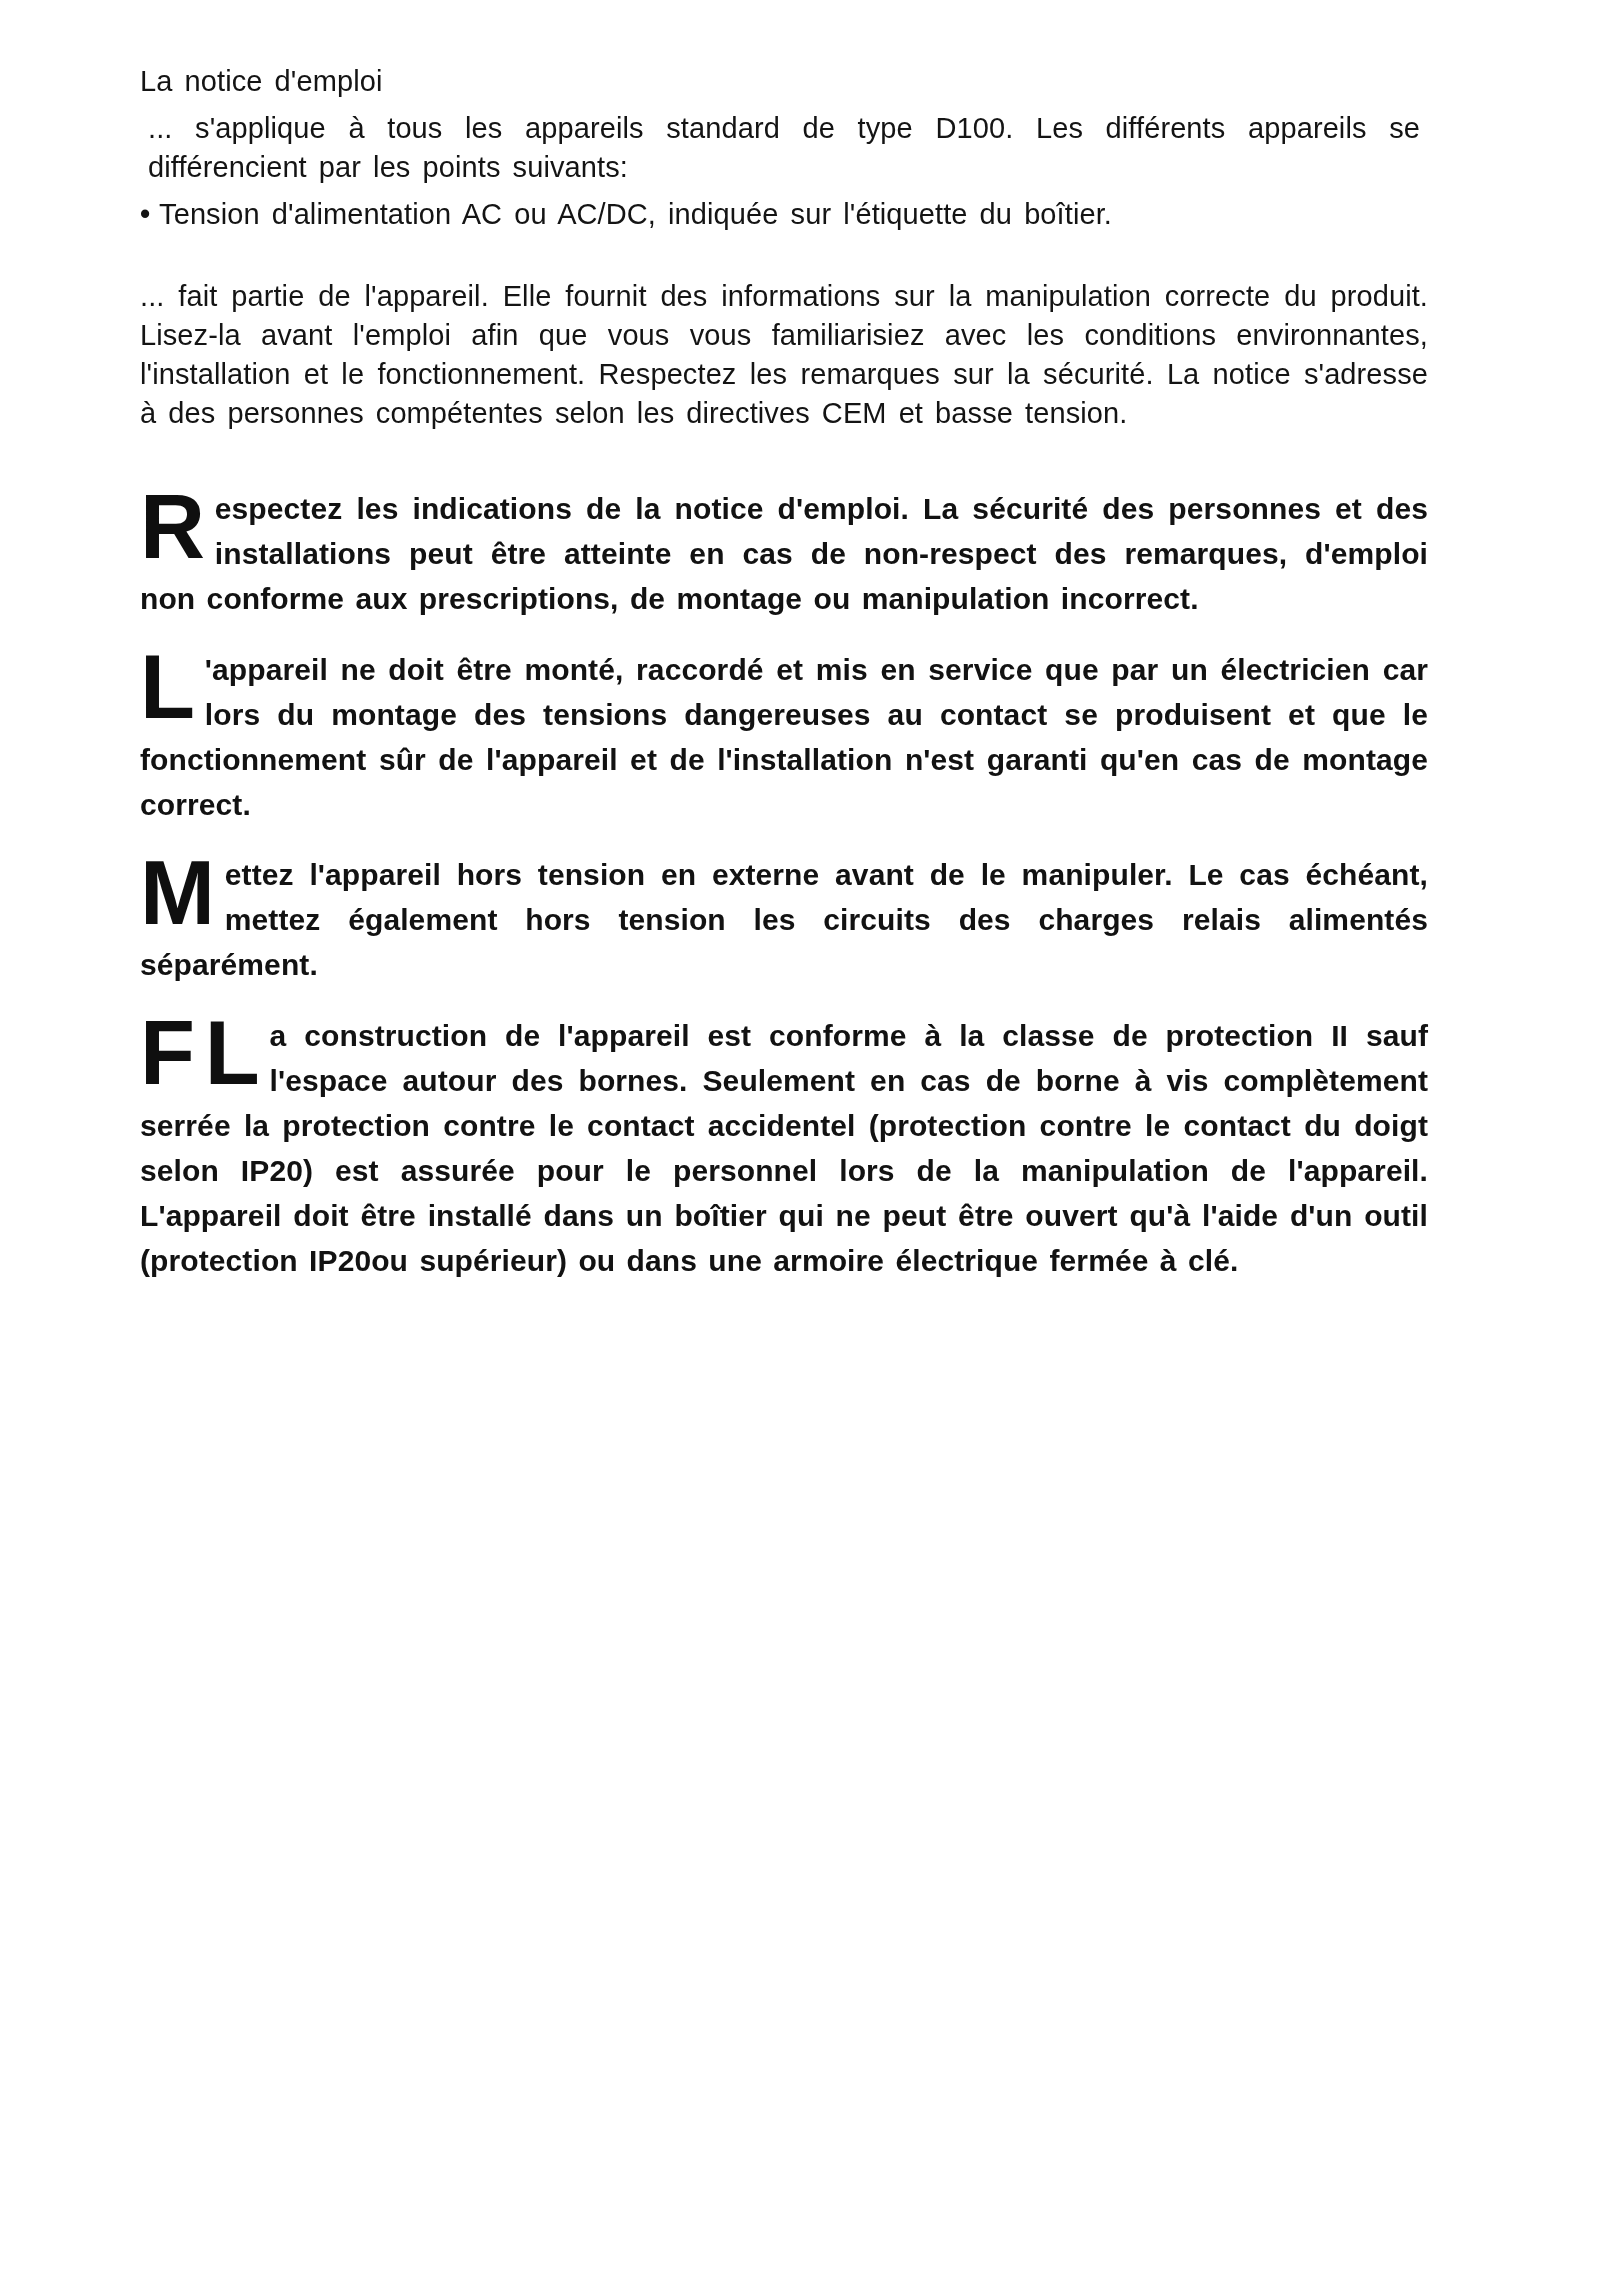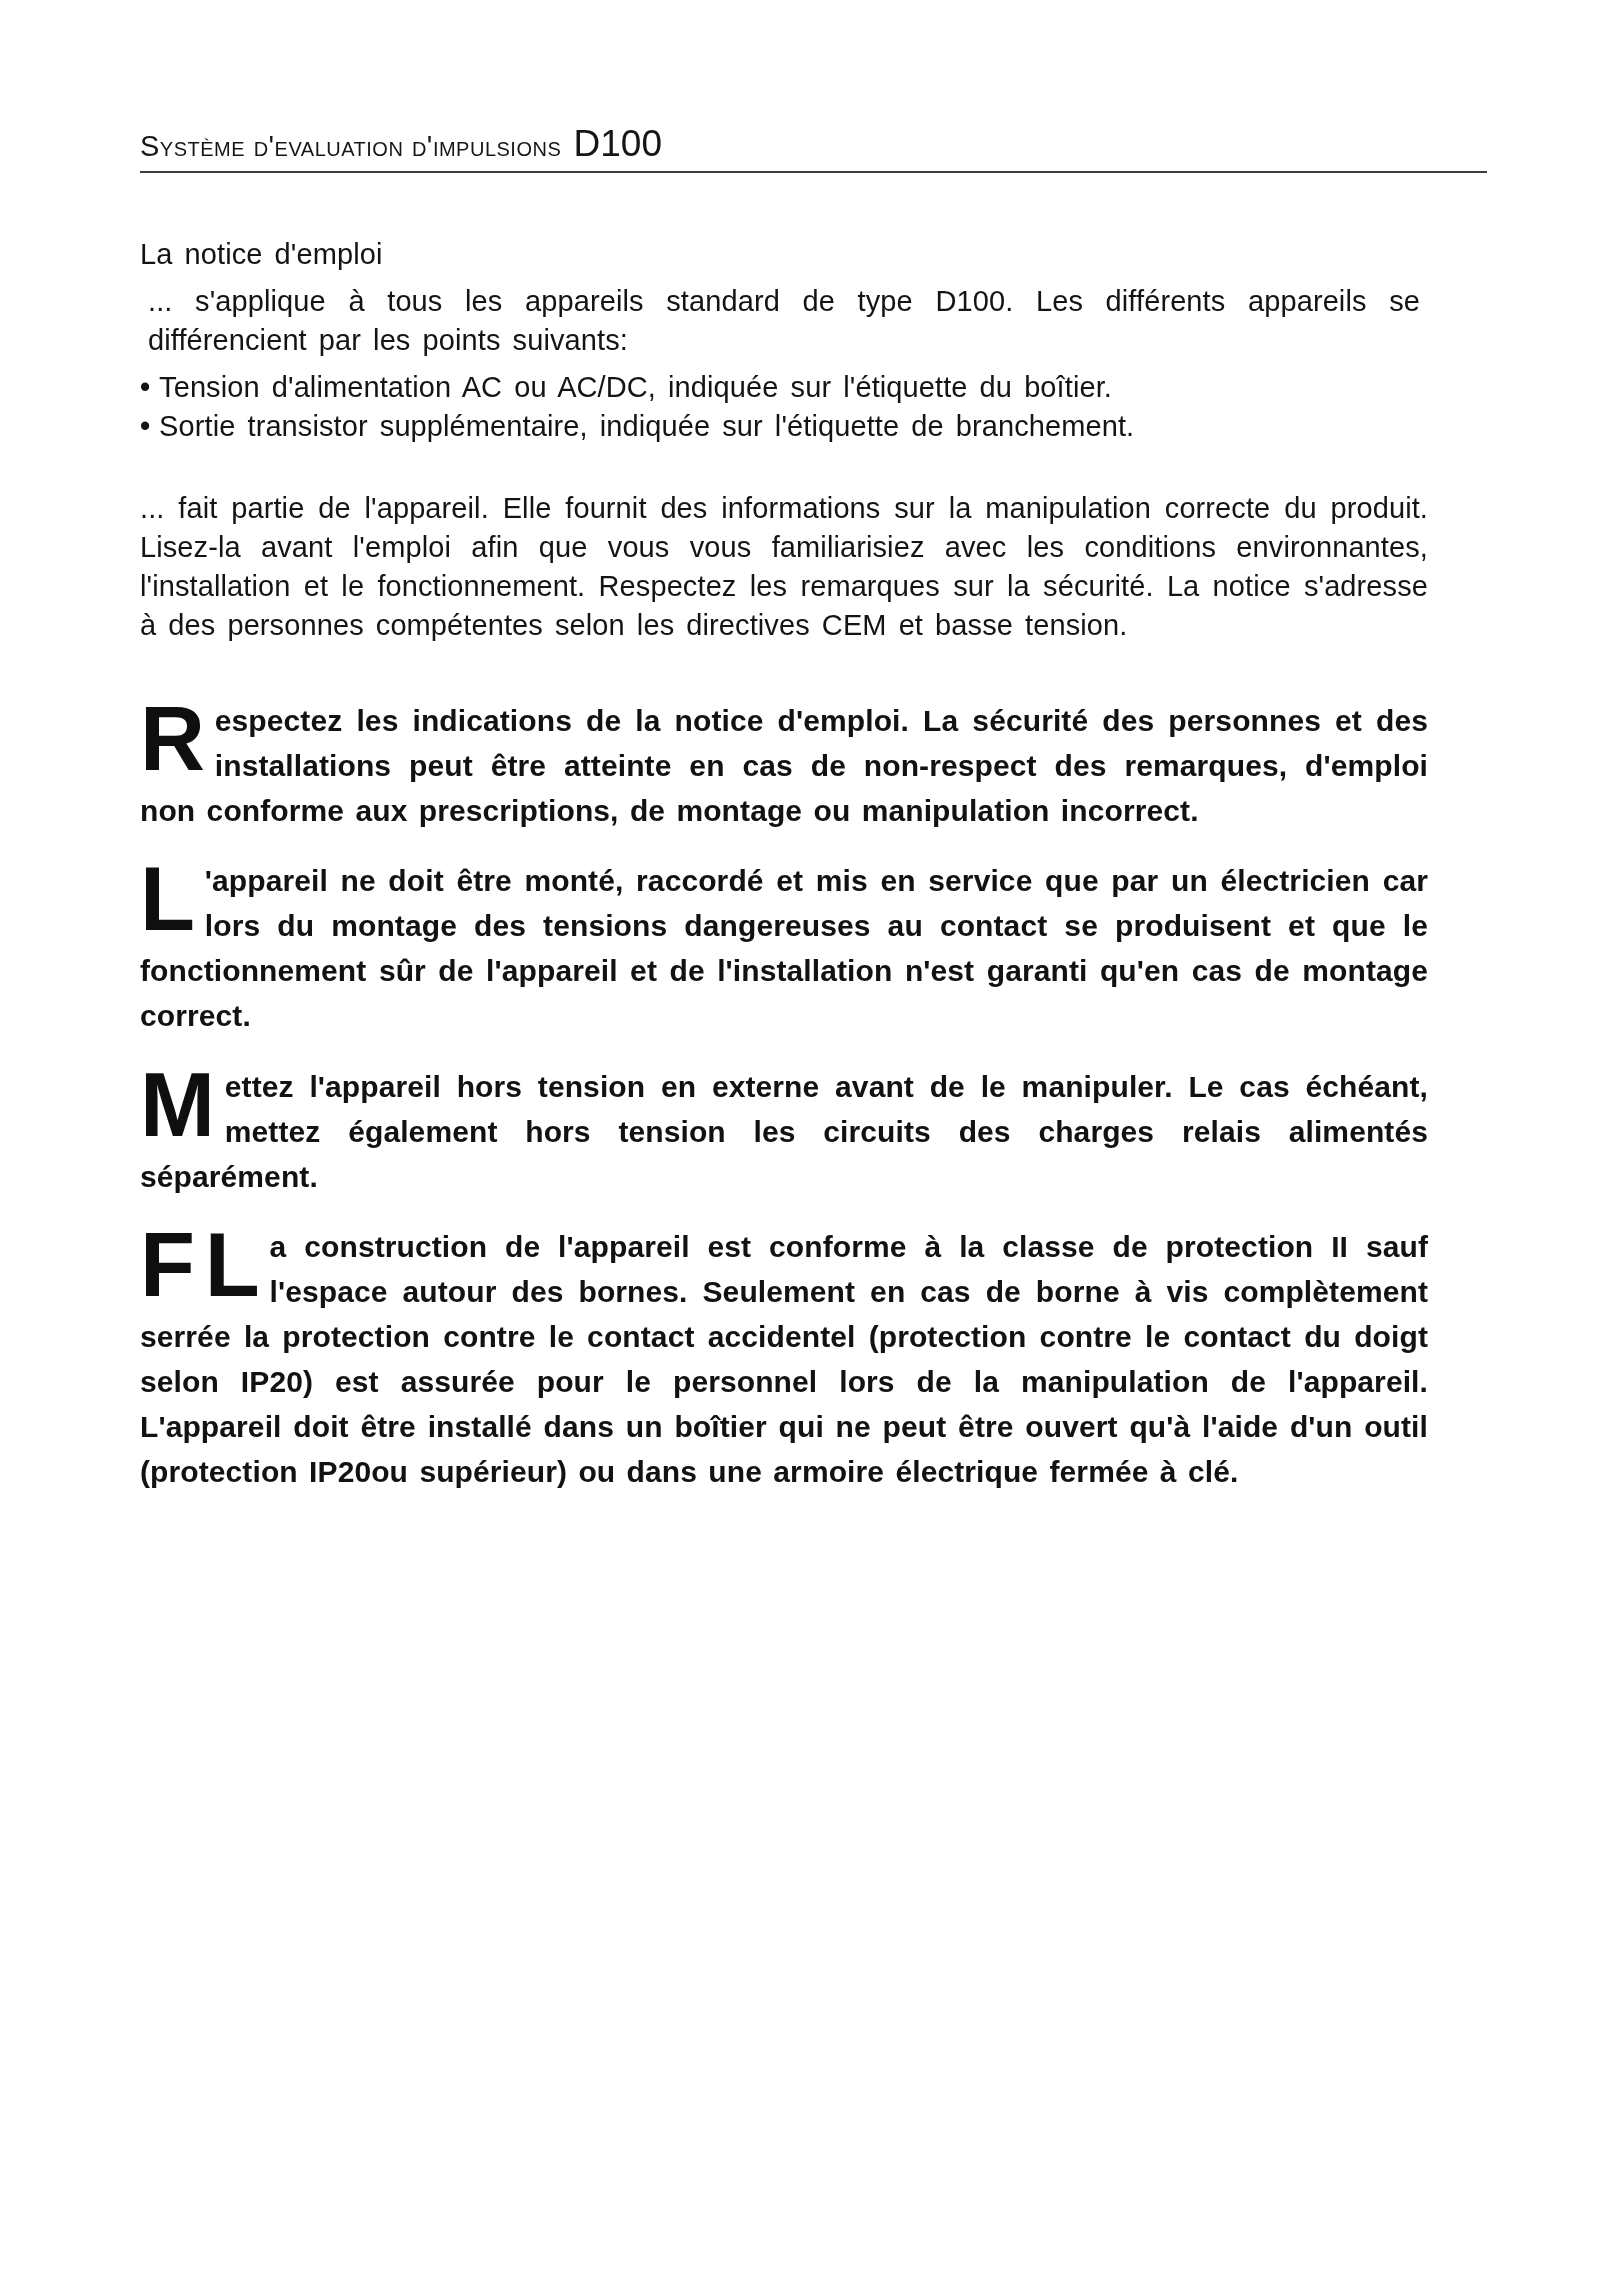--- a/index.html
+++ b/index.html
@@ -95,37 +95,30 @@
     margin-top: 11.8px;
     color: #141414;
   }
 </style>
 </head>
 <body>
 
 <div class="page">
   <div class="content">
 
-    <header class="page-header">
-      <span class="header-title">Système d'evaluation d'impulsions</span>
-      <span class="header-model">D100</span>
-    </header>
 
     <main>
 
       <section>
         <p class="bodytext lead">La notice d'emploi</p>
         <p class="bodytext intro-para">... s'applique à tous les appareils standard de type D100. Les différents appareils se différencient par les points suivants:</p>
 
         <ul class="feature-list bodytext">
           <li>
             <span class="bullet">•</span><span>Tension d'alimentation AC ou AC/DC, indiquée sur l'étiquette du boîtier.</span>
-          </li>
-          <li>
-            <span class="bullet">•</span><span>Sortie transistor supplémentaire, indiquée sur l'étiquette de branchement.</span>
           </li>
         </ul>
 
         <p class="bodytext para2">... fait partie de l'appareil. Elle fournit des informations sur la manipulation correcte du produit. Lisez-la avant l'emploi afin que vous vous familiarisiez avec les conditions environnantes, l'installation et le fonctionnement. Respectez les remarques sur la sécurité. La notice s'adresse à des personnes compétentes selon les directives CEM et basse tension.</p>
       </section>
 
 
       <section class="safety">
         <p class="first">
           <span class="dropcap">R</span><span>espectez les indications de la notice d'emploi. La sécurité des personnes et des installations peut être atteinte en cas de non-respect des remarques, d'emploi non conforme aux prescriptions, de montage ou manipulation incorrect.</span>

